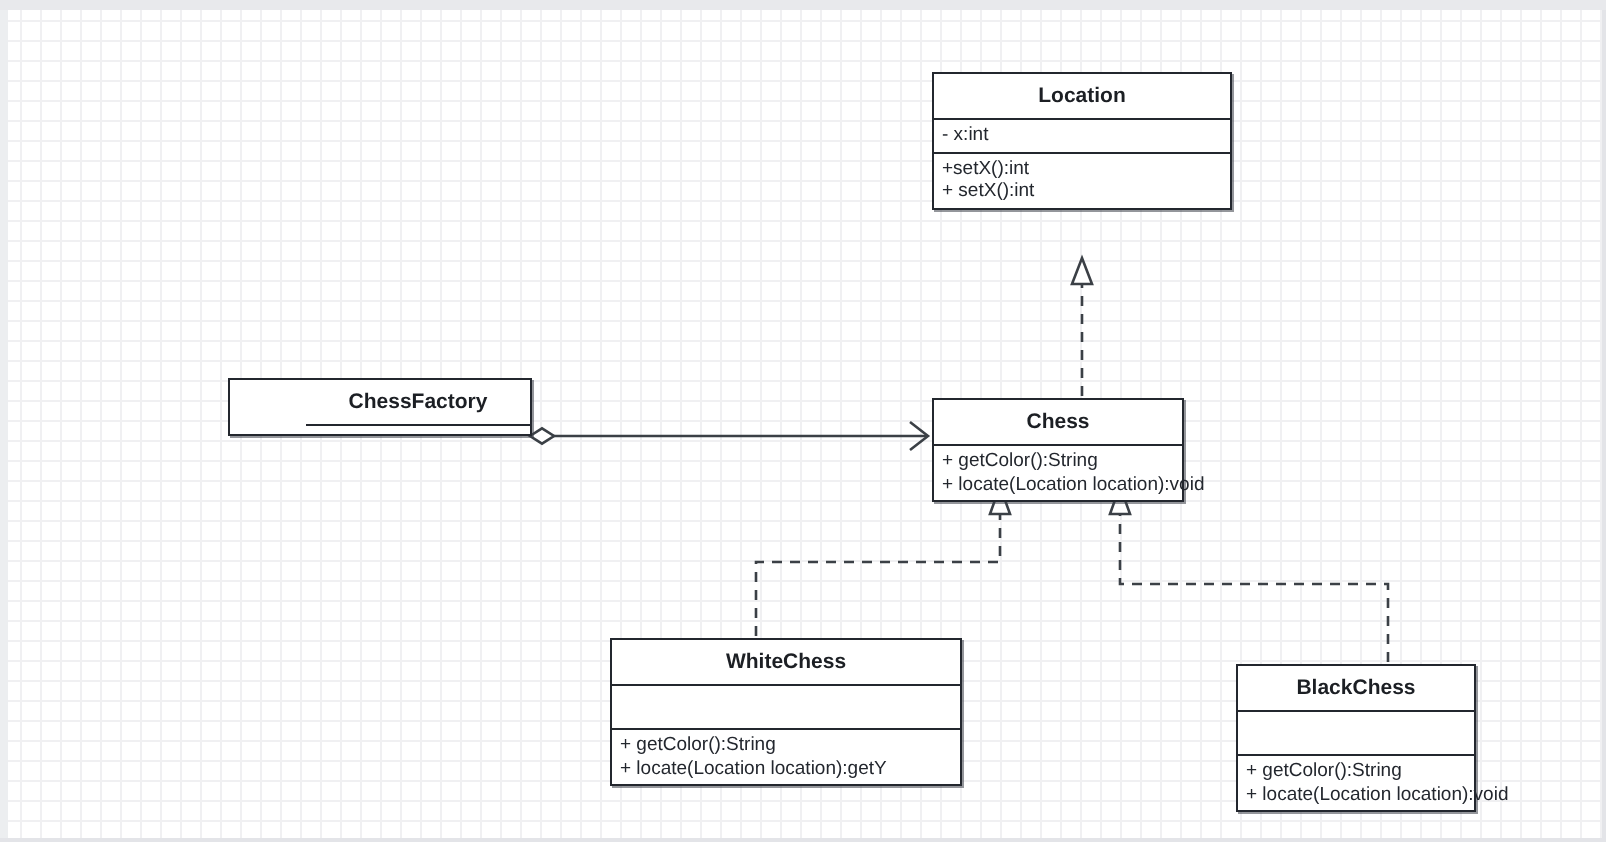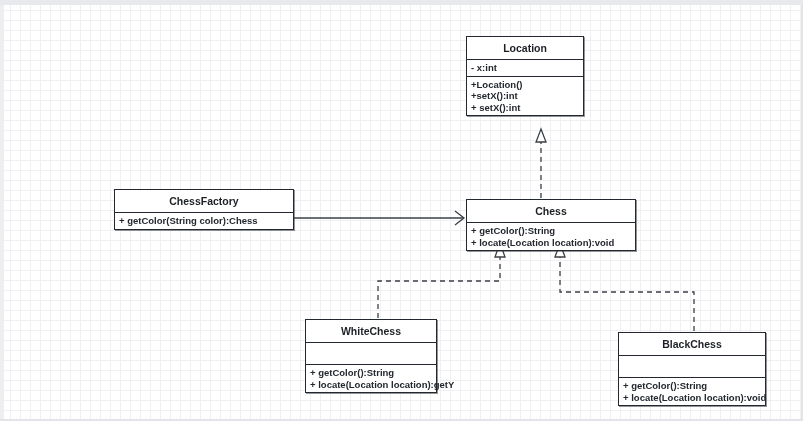--- a/index.html
+++ b/index.html
@@ -75,21 +75,20 @@
     line-height: 11.5px;
   }
   .uml-compartment:last-child {
     border-bottom: none;
   }
   .uml-compartment.empty {
     min-height: 17px;
   }
   .uml-row {
     white-space: nowrap;
-    font-weight: bold;
   }
   .uml-row.wrap {
     white-space: normal;
   }
   svg.edges {
     position: absolute;
     left: 0; top: 0;
     width: 803px;
     height: 421px;
     pointer-events: none;
@@ -152,57 +151,55 @@
       <polyline class="edge-dashed" points="378,318 378,281 500,281 500,256"></polyline>
       <polygon class="arrow-hollow" points="500,243 505,257 495,257"></polygon>
     </g>
 
     <g>
       <polyline class="edge-dashed" points="694,331 694,292 560,292 560,256"></polyline>
       <polygon class="arrow-hollow" points="560,243 565,257 555,257"></polygon>
     </g>
   </svg>
 
-  <div class="uml-class" style="left:466px; top:36px; width:118px;">
+  <div class="uml-class" style="left:466px; top:36px; width:150px;">
     <div class="uml-name">Location</div>
     <div class="uml-compartment">
       <div class="uml-row">- x:int</div>
     </div>
     <div class="uml-compartment">
-      <div class="uml-row">+Location()</div>
       <div class="uml-row">+setX():int</div>
       <div class="uml-row">+ setX():int</div>
     </div>
   </div>
 
-  <div class="uml-class" style="left:114px; top:189px; width:180px;">
+  <div class="uml-class" style="left:114px; top:189px; width:152px;padding-left:38px;">
     <div class="uml-name">ChessFactory</div>
     <div class="uml-compartment">
-      <div class="uml-row">+ getColor(String color):Chess</div>
-    </div>
-  </div>
-
-  <div class="uml-class" style="left:466px; top:199px; width:170px;">
+    </div>
+  </div>
+
+  <div class="uml-class" style="left:466px; top:199px; width:126px;">
     <div class="uml-name">Chess</div>
     <div class="uml-compartment">
       <div class="uml-row">+ getColor():String</div>
       <div class="uml-row">+ locate(Location location):void</div>
     </div>
   </div>
 
-  <div class="uml-class" style="left:305px; top:319px; width:132px;">
+  <div class="uml-class" style="left:305px; top:319px; width:176px;">
     <div class="uml-name">WhiteChess</div>
     <div class="uml-compartment empty"></div>
     <div class="uml-compartment">
       <div class="uml-row">+ getColor():String</div>
       <div class="uml-row">+ locate(Location location):getY</div>
     </div>
   </div>
 
-  <div class="uml-class" style="left:618px; top:332px; width:148px;">
+  <div class="uml-class" style="left:618px; top:332px; width:120px;">
     <div class="uml-name">BlackChess</div>
     <div class="uml-compartment empty"></div>
     <div class="uml-compartment">
       <div class="uml-row">+ getColor():String</div>
       <div class="uml-row">+ locate(Location location):void</div>
     </div>
   </div>
 
 </div>
 

